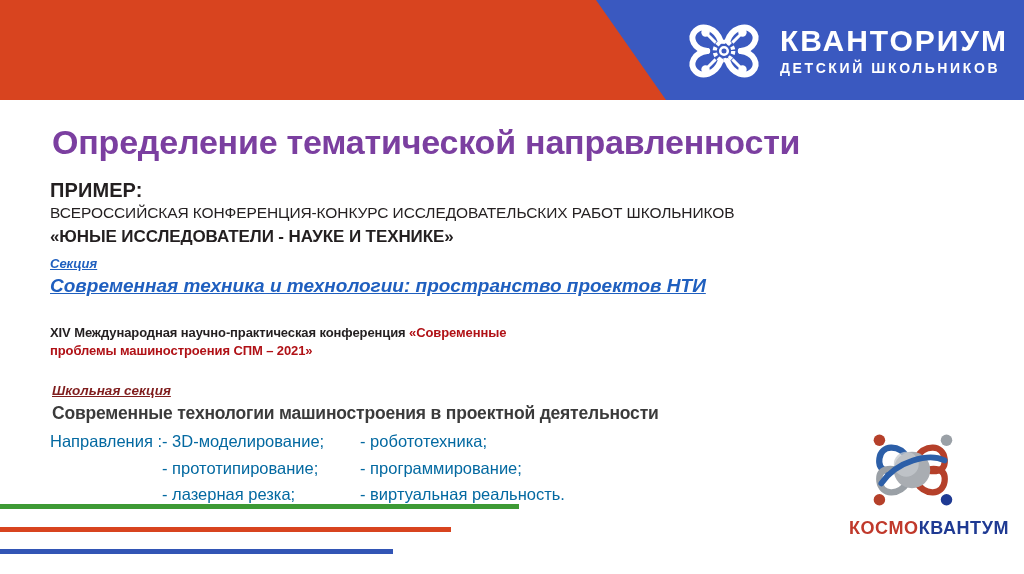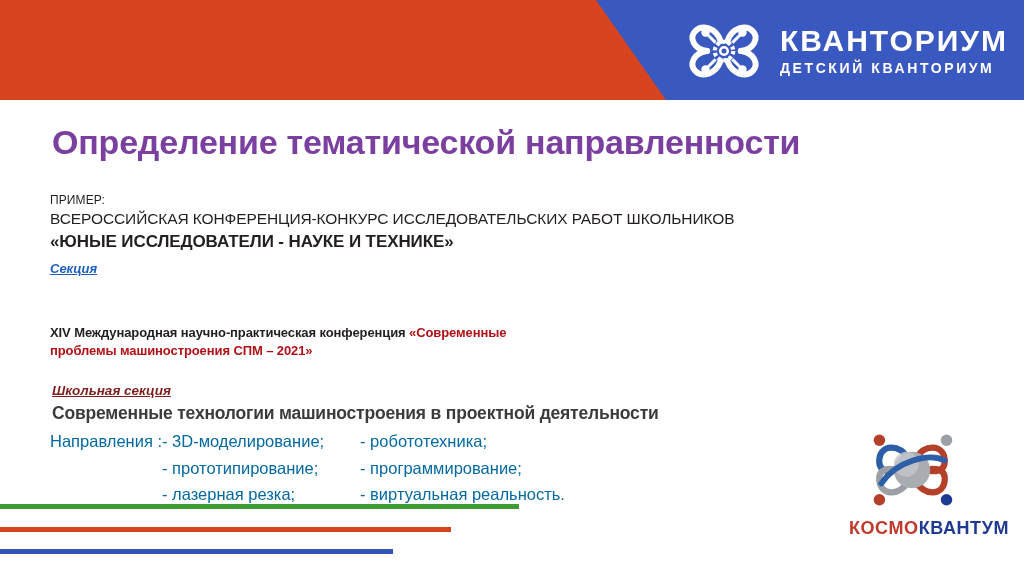--- a/index.html
+++ b/index.html
@@ -84,25 +84,24 @@
     white-space: nowrap;
   }
 
   .block-example {
     position: absolute;
     left: 50px;
     top: 177px;
     width: 830px;
   }
   .ex-label {
-    font-size: 12px;
-    font-weight: normal;
+    font-size: 20px;
+    font-weight: bold;
     line-height: 1.32;
     letter-spacing: 0.1px;
-    margin-top: 16px;
   }
   .ex-line {
     font-size: 15.5px;
     font-weight: normal;
     line-height: 1.32;
     letter-spacing: -0.1px;
     white-space: nowrap;
   }
   .ex-strong {
     font-size: 17px;
@@ -261,33 +260,34 @@
           <circle cx="72" cy="72" r="5"></circle>
         </g>
         <g fill="none" stroke="#ffffff" stroke-width="5">
           <circle cx="50" cy="50" r="11" stroke-dasharray="4 3"></circle>
         </g>
         <circle cx="50" cy="50" r="4.5" fill="none" stroke="#ffffff" stroke-width="3"></circle>
       </svg>
     </div>
     <div class="logo-words">
       <div class="logo-word-main">КВАНТОРИУМ</div>
-      <div class="logo-word-sub">ДЕТСКИЙ  КВАНТОРИУМ</div>
+      <div class="logo-word-sub">ДЕТСКИЙ  ШКОЛЬНИКОВ</div>
     </div>
   </div>
 </div>
 
 <div class="slide-title">Определение тематической направленности</div>
 
 <div class="block-example">
   <div class="ex-label">ПРИМЕР:</div>
   <div class="ex-line">ВСЕРОССИЙСКАЯ КОНФЕРЕНЦИЯ-КОНКУРС ИССЛЕДОВАТЕЛЬСКИХ РАБОТ ШКОЛЬНИКОВ</div>
   <div class="ex-strong">«ЮНЫЕ ИССЛЕДОВАТЕЛИ - НАУКЕ И ТЕХНИКЕ»</div>
   <div>
     <span class="sect-kicker">Секция</span>
+    <span class="sect-main">Современная техника и технологии: пространство проектов НТИ</span>
   </div>
 </div>
 
 <div class="block-conf">
   <div class="conf-line">
     <span>XIV Международная научно-практическая конференция </span><span class="conf-red">«Современные</span>
   </div>
   <div class="conf-line conf-red">проблемы машиностроения СПМ – 2021»</div>
 </div>
 

